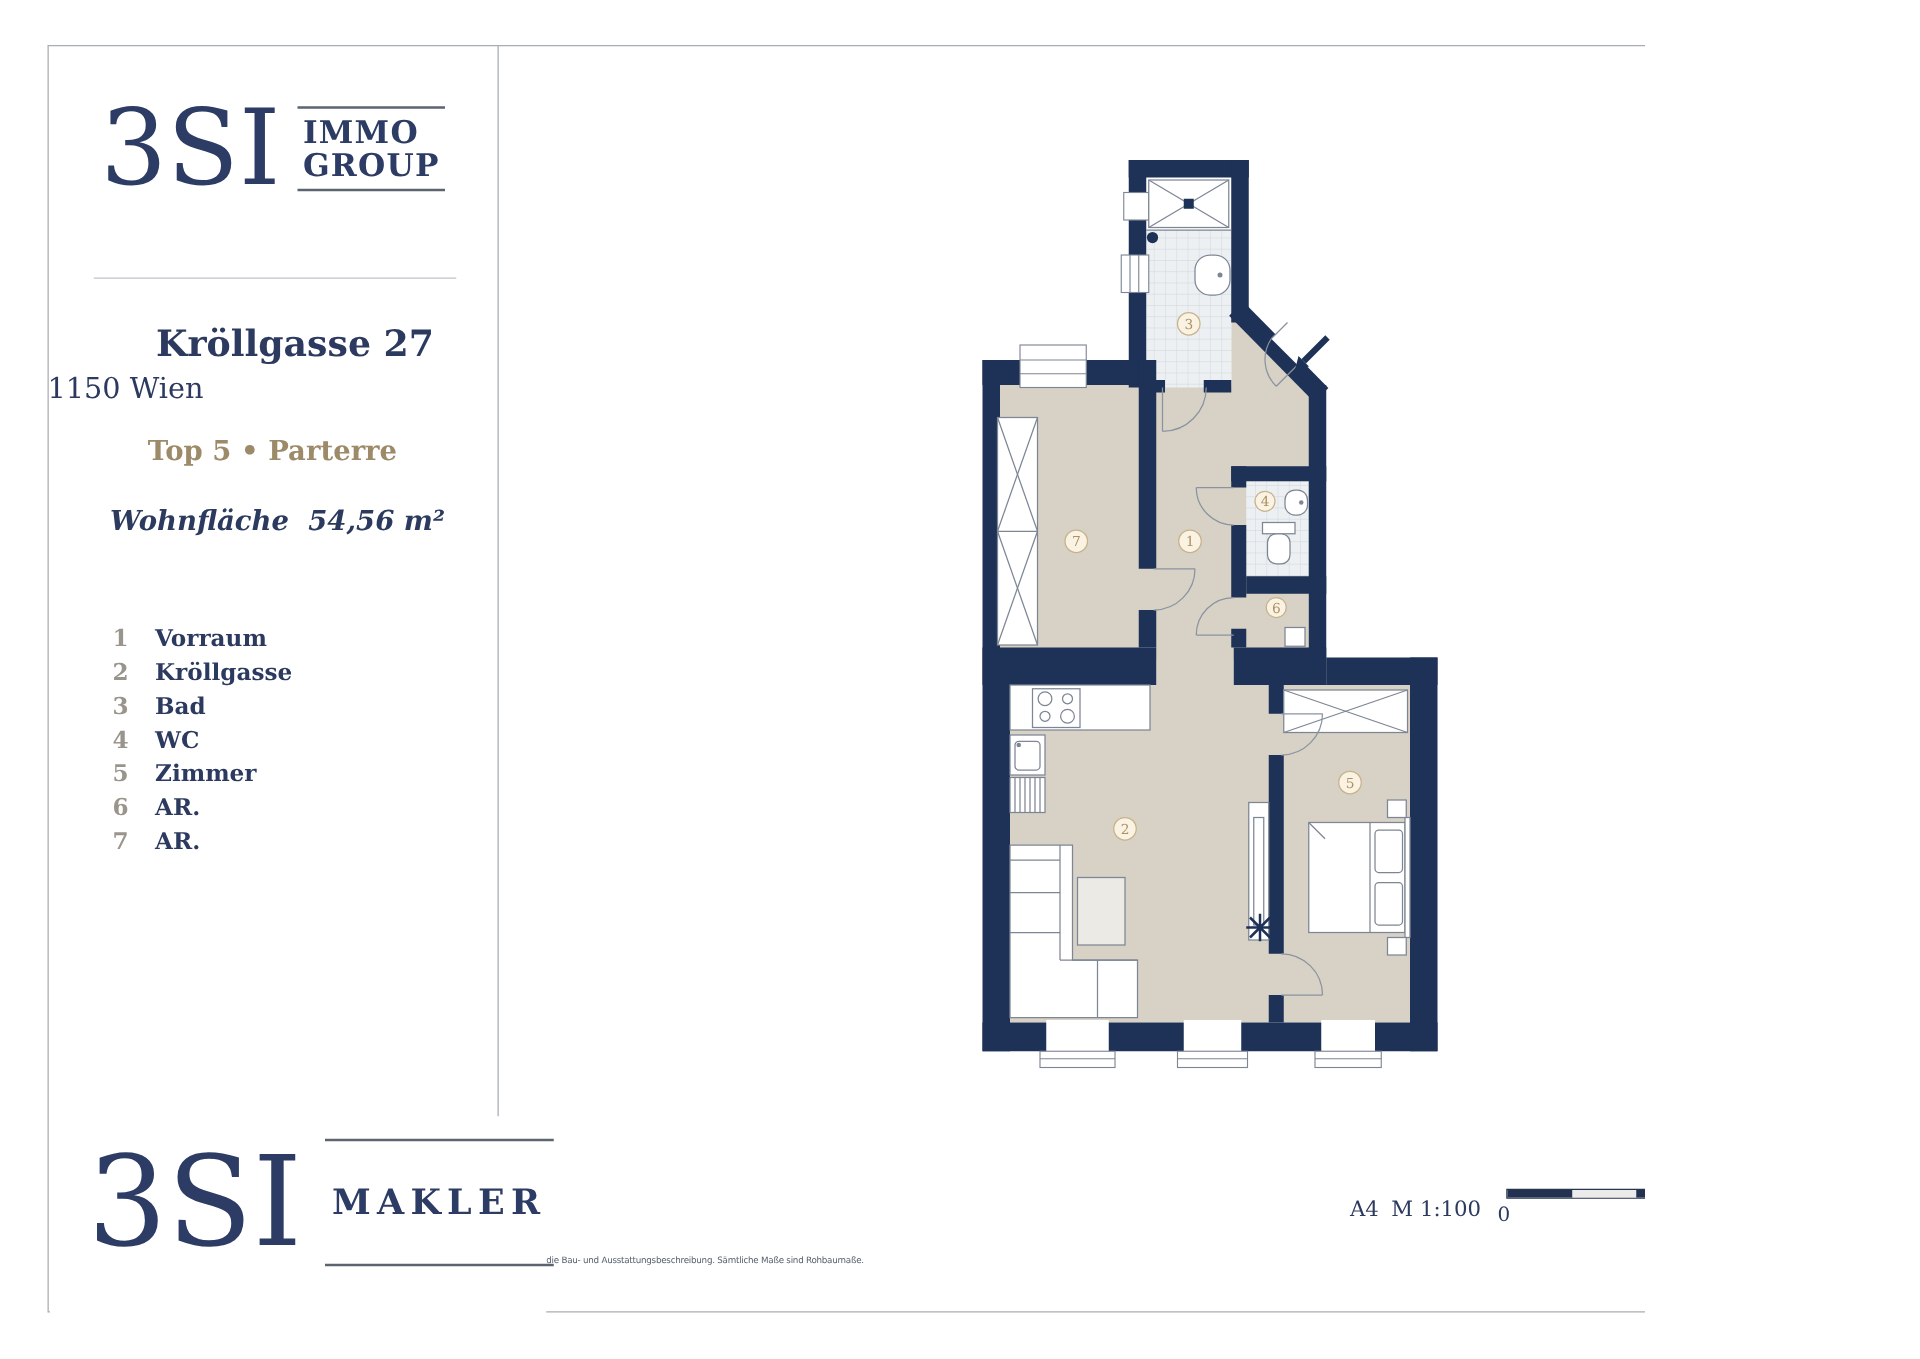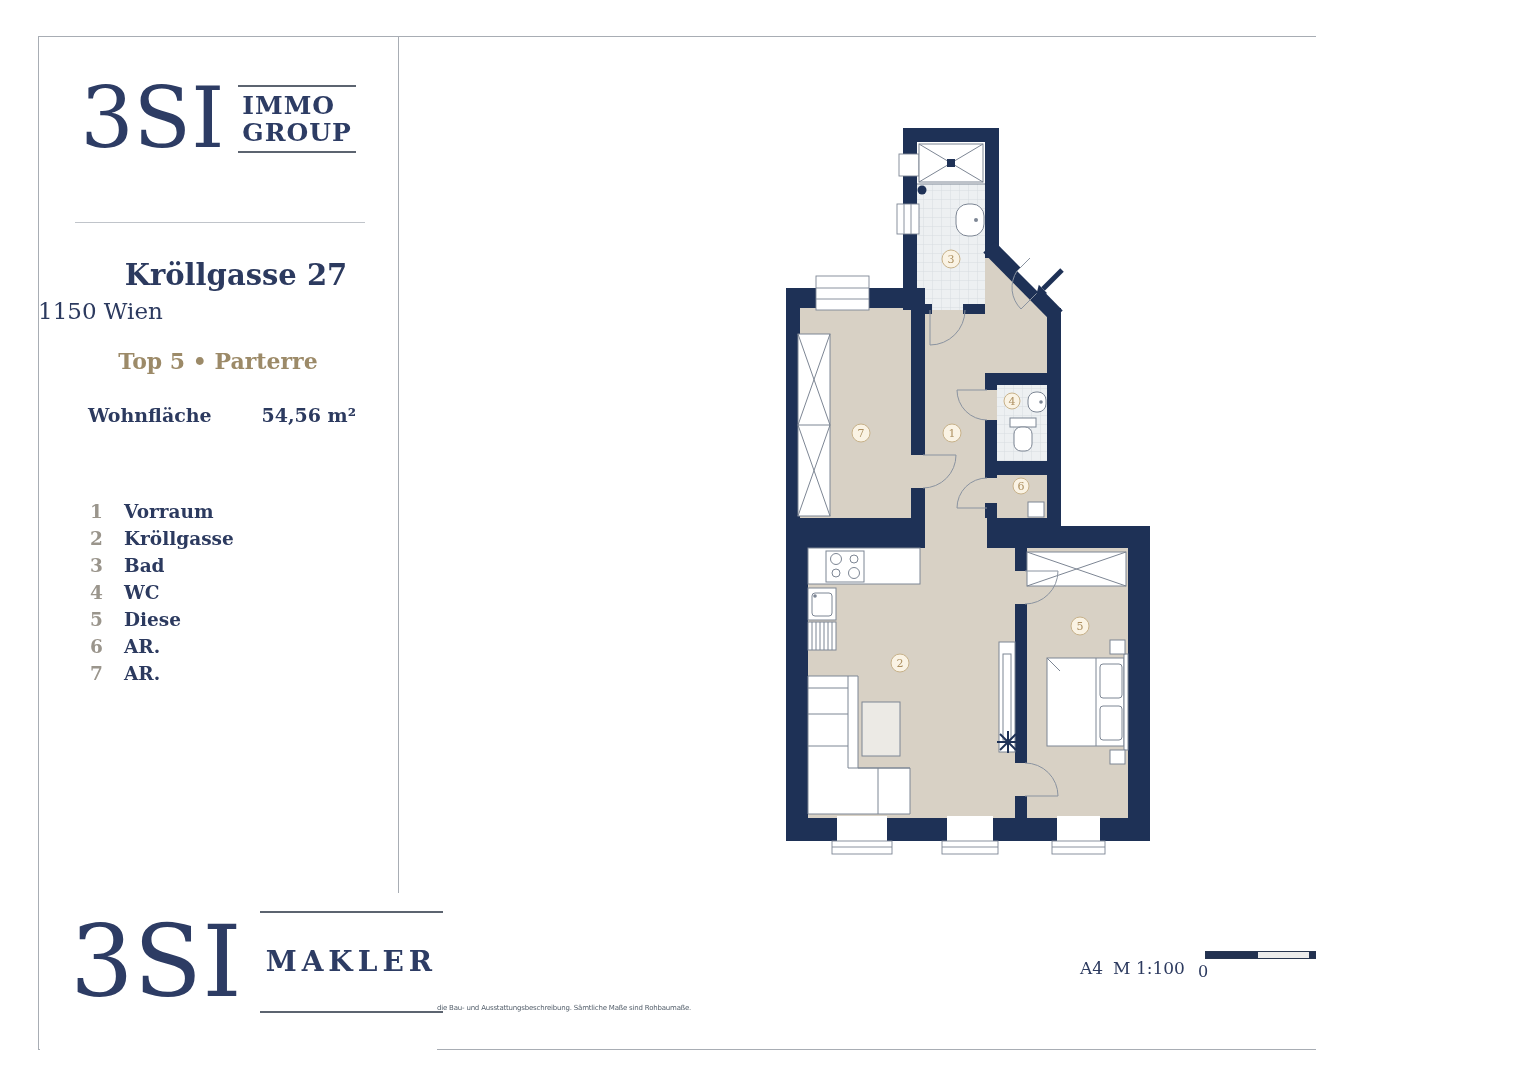--- a/index.html
+++ b/index.html
@@ -17,21 +17,21 @@
               padding:5px 4px;color:#2d3c64;}
   .suffix-box .ln{font-size:25px;font-weight:600;letter-spacing:1px;line-height:1.08;}
   .rule{position:absolute;left:75px;top:222px;width:290px;height:1px;background:#c0c4ca;}
   .street{position:absolute;left:38px;top:258px;width:360px;text-align:center;
           font-size:29px;font-weight:bold;color:#2c3a5f;margin-left:18px;}
   .city{position:absolute;left:38px;top:298px;width:360px;text-align:left;
         font-size:23px;color:#2c3a5f;}
   .unit{position:absolute;left:38px;top:348px;width:360px;text-align:center;
         font-size:22px;font-weight:bold;color:#9c8a68;}
   .area-row{position:absolute;left:88px;top:404px;width:268px;display:flex;
-            justify-content:space-between;font-size:19px;font-weight:600;color:#2c3a5f;}
+            justify-content:space-between;font-size:22px;font-weight:600;color:#2c3a5f;font-style:italic;}
   .legend{position:absolute;left:90px;top:498px;font-size:18.5px;color:#2c3a5f;}
   .legend .row{display:flex;height:27px;align-items:center;}
   .legend .num{width:30px;color:#9a958c;font-weight:600;}
   .legend .lab{margin-left:4px;font-weight:600;}
 
   
   .logo-box{position:absolute;left:40px;top:893px;width:397px;height:167px;background:#fff;}
   .logo-bottom{position:absolute;left:30px;top:18px;display:flex;align-items:center;gap:18px;}
   .logo-bottom .brand{font-size:100px;line-height:.92;color:#2d3c64;}
   .makler-box{border-top:2px solid #5c6470;border-bottom:2px solid #5c6470;
@@ -90,21 +90,21 @@
     <div class="row">
         <span class="num">3</span>
         <span class="lab">Bad</span>
       </div>
     <div class="row">
         <span class="num">4</span>
         <span class="lab">WC</span>
       </div>
     <div class="row">
         <span class="num">5</span>
-        <span class="lab">Diese</span>
+        <span class="lab">Zimmer</span>
       </div>
     <div class="row">
         <span class="num">6</span>
         <span class="lab">AR.</span>
       </div>
     <div class="row">
         <span class="num">7</span>
         <span class="lab">AR.</span>
       </div>
   </div>

